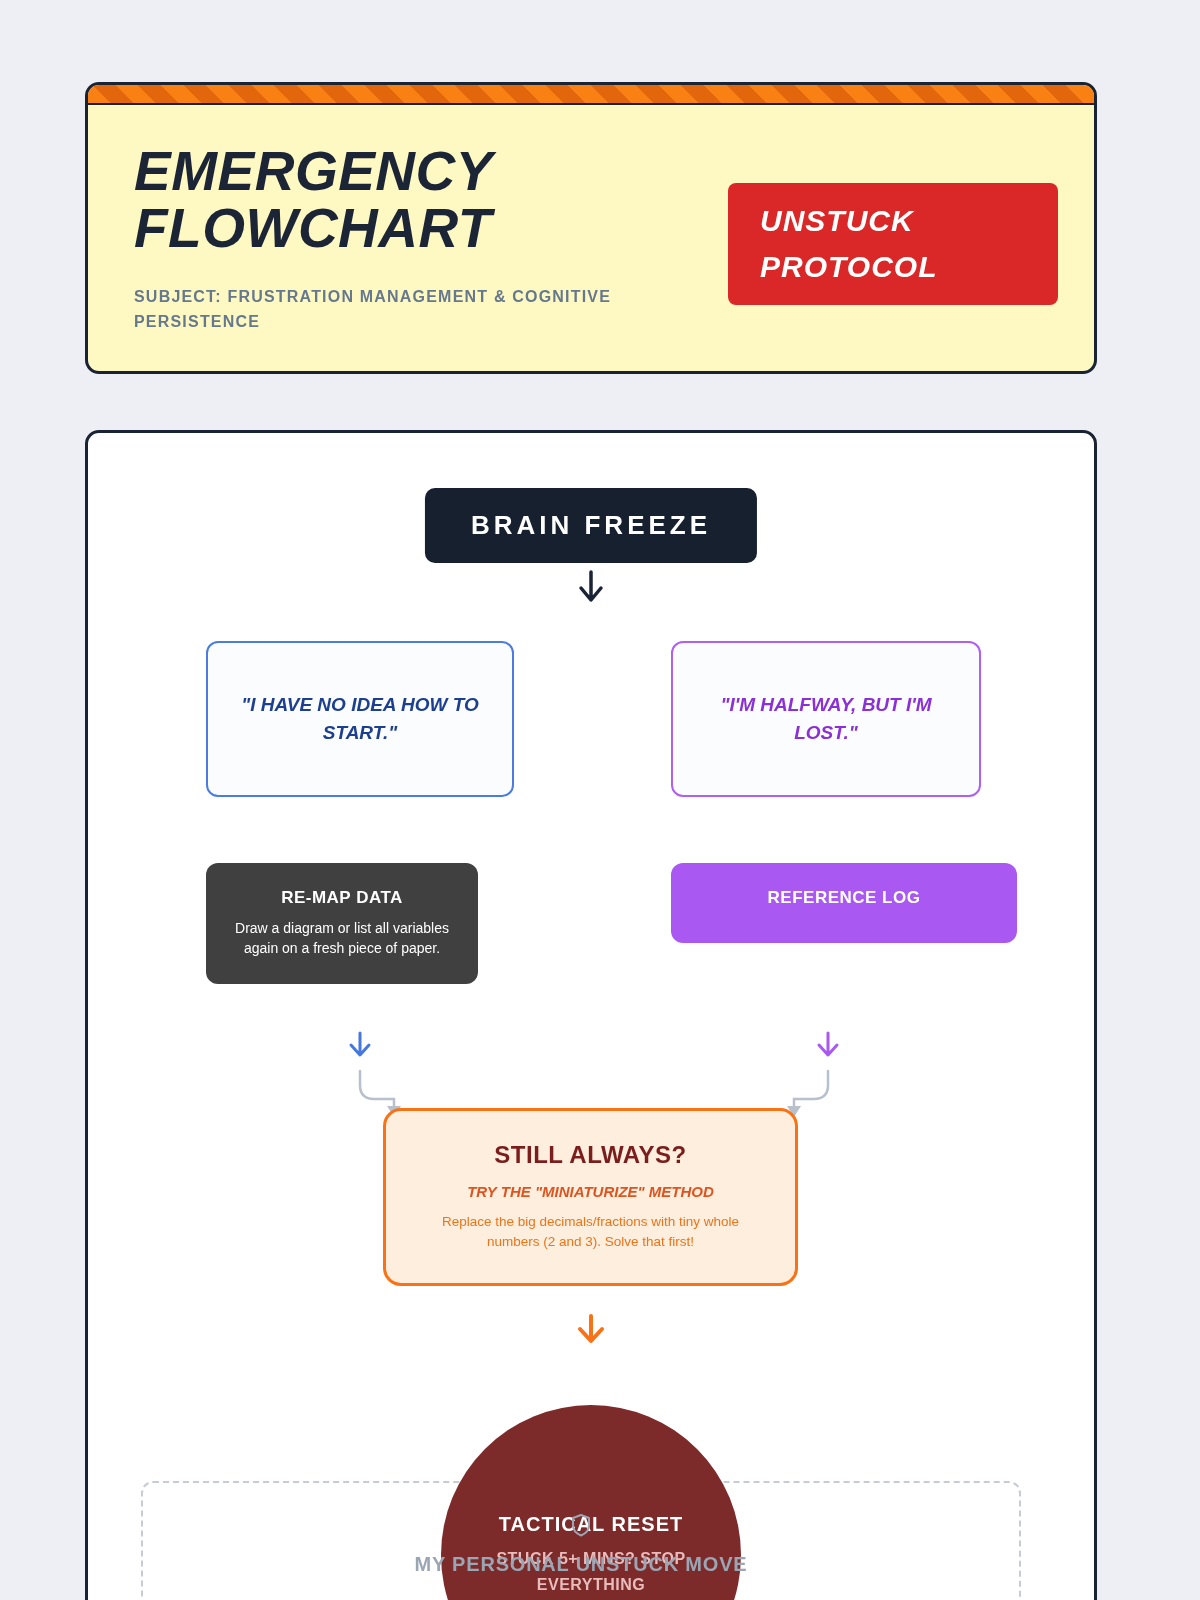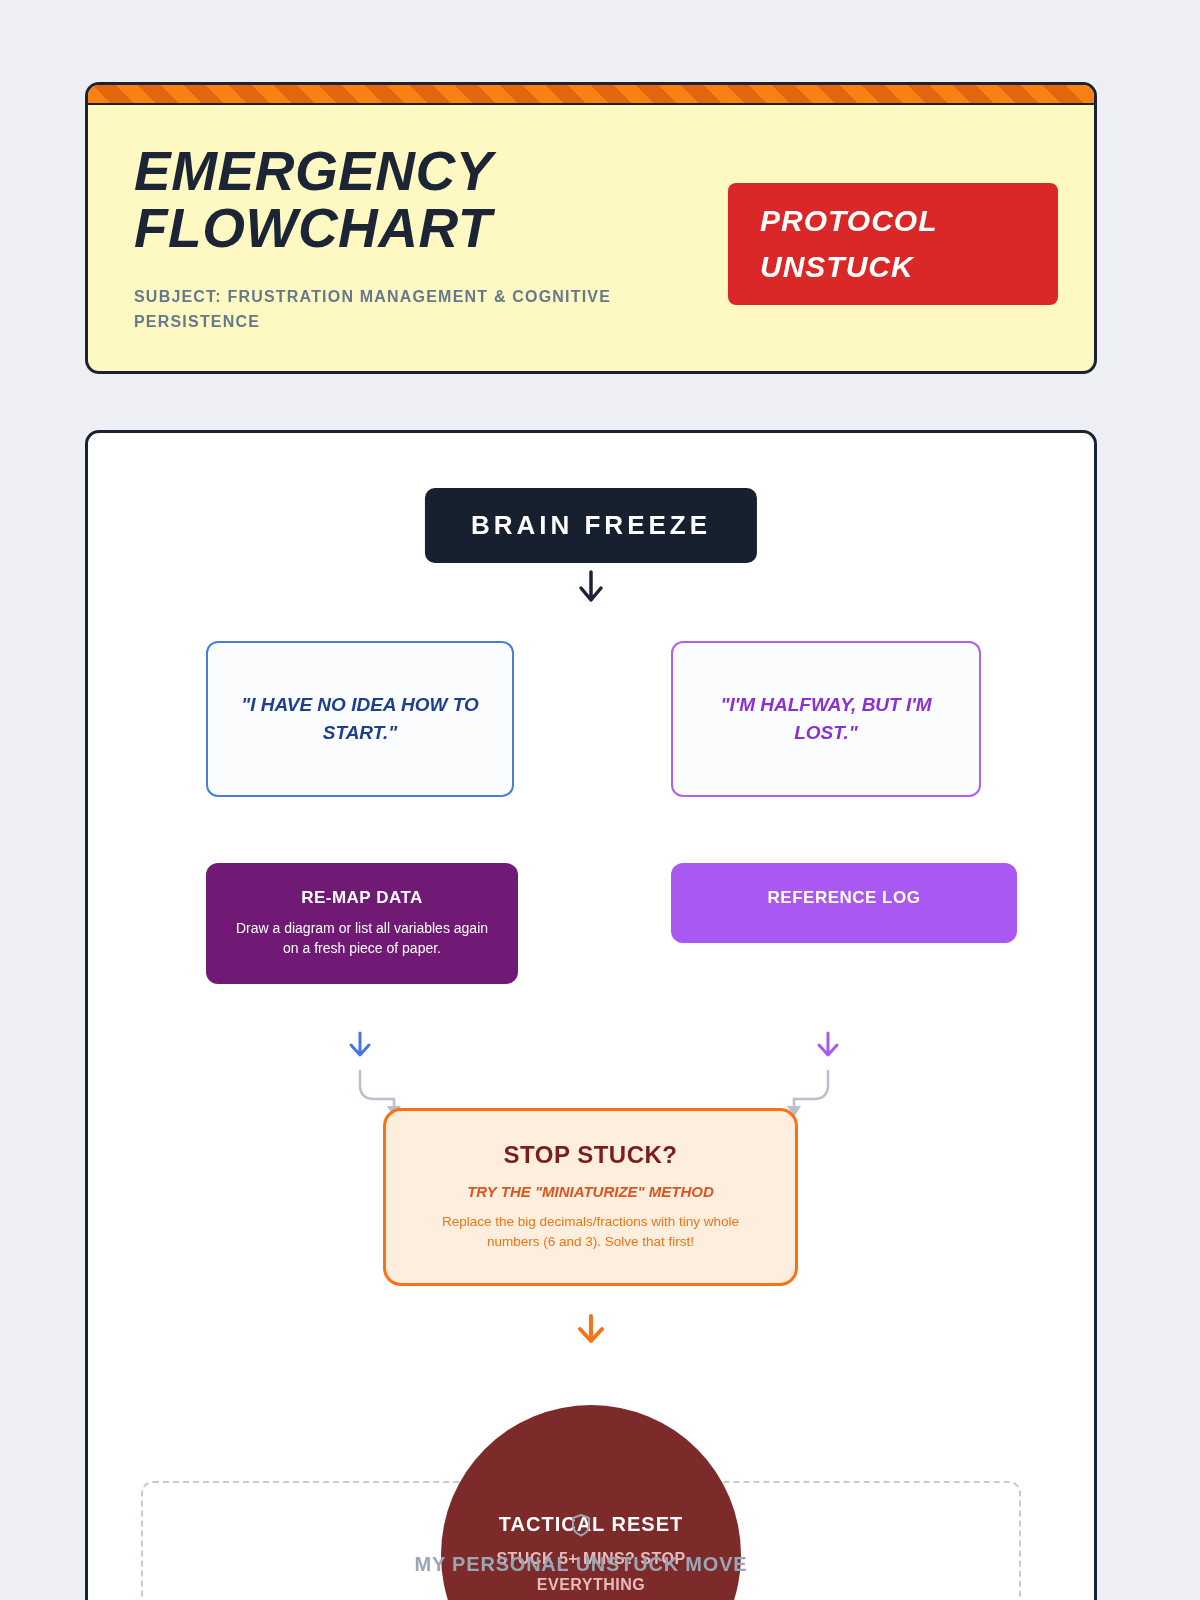--- a/index.html
+++ b/index.html
@@ -73,21 +73,21 @@
     font-size: 19px; font-weight: 800; font-style: italic; line-height: 1.5;
   }
   .quote-left  { left: 118px; width: 308px; border: 2px solid #4b7de0; color: #1d3f8f; }
   .quote-right { left: 583px; width: 310px; border: 2px solid #b060f0; color: #8b2fd6; }
 
   .action-box {
     position: absolute; top: 430px;
     border-radius: 12px; color: #ffffff; text-align: center;
     padding: 25px 28px;
   }
-  .action-left  { left: 118px; width: 312px; background: #701a75; }
+  .action-left  { left: 118px; width: 272px; background: #404040; }
   .action-right { left: 583px; width: 346px; background: #a958f2; }
   .action-title { font-size: 17px; font-weight: 800; letter-spacing: 0.5px; margin-bottom: 10px; }
   .action-body  { font-size: 14px; line-height: 1.45; }
 
   .still-box {
     position: absolute; top: 675px; left: 295px; width: 415px;
     background: #fdeedd; border: 3px solid #f97316; border-radius: 18px;
     text-align: center; padding: 30px 34px;
   }
   .still-title { font-size: 24px; font-weight: 800; letter-spacing: 0.5px; color: #7c1d1d; }
@@ -128,22 +128,22 @@
 <body>
 
 <div class="header-card">
   <div class="hazard-stripe"></div>
   <div class="main-title">
     <div>EMERGENCY</div>
     <div>FLOWCHART</div>
   </div>
   <div class="subject-line">SUBJECT: FRUSTRATION MANAGEMENT &amp; COGNITIVE PERSISTENCE</div>
   <div class="badge">
+    <div>UNSTUCK</div>
     <div>PROTOCOL</div>
-    <div>UNSTUCK</div>
   </div>
 </div>
 
 <div class="flow-card">
 
   <div class="start-pill">BRAIN FREEZE</div>
 
   <div class="arrow" style="top:136px; left:50%; transform:translateX(-50%);">
     <svg width="30" height="40" viewBox="0 0 30 40">
       <path d="M15 3 V 28 M5 19 L15 31 L25 19" fill="none" stroke="#1b2434" stroke-width="3.5" stroke-linecap="round" stroke-linejoin="round"></path>
@@ -179,23 +179,23 @@
   <div class="arrow" style="top:634px; left:0;">
     <svg width="1012" height="56" viewBox="0 0 1012 56">
       <path d="M 272 4 L 272 18 Q 272 32 286 32 L 306 32 L 306 40" fill="none" stroke="#b7c0cb" stroke-width="2.5" stroke-linecap="round"></path>
       <polygon points="299,39 313,39 306,50" fill="#b7c0cb"></polygon>
       <path d="M 740 4 L 740 18 Q 740 32 726 32 L 706 32 L 706 40" fill="none" stroke="#b7c0cb" stroke-width="2.5" stroke-linecap="round"></path>
       <polygon points="699,39 713,39 706,50" fill="#b7c0cb"></polygon>
     </svg>
   </div>
 
   <div class="still-box">
-    <div class="still-title">STOP STUCK?</div>
+    <div class="still-title">STILL ALWAYS?</div>
     <div class="still-sub">TRY THE "MINIATURIZE" METHOD</div>
-    <div class="still-body">Replace the big decimals/fractions with tiny whole numbers (6 and 3). Solve that first!</div>
+    <div class="still-body">Replace the big decimals/fractions with tiny whole numbers (2 and 3). Solve that first!</div>
   </div>
 
   <div class="arrow" style="top:880px; left:50%; transform:translateX(-50%);">
     <svg width="34" height="36" viewBox="0 0 34 36">
       <path d="M17 3 V 24 M6 16 L17 28 L28 16" fill="none" stroke="#f97316" stroke-width="4" stroke-linecap="round" stroke-linejoin="round"></path>
     </svg>
   </div>
 
   <div class="dashed-box"></div>
 

